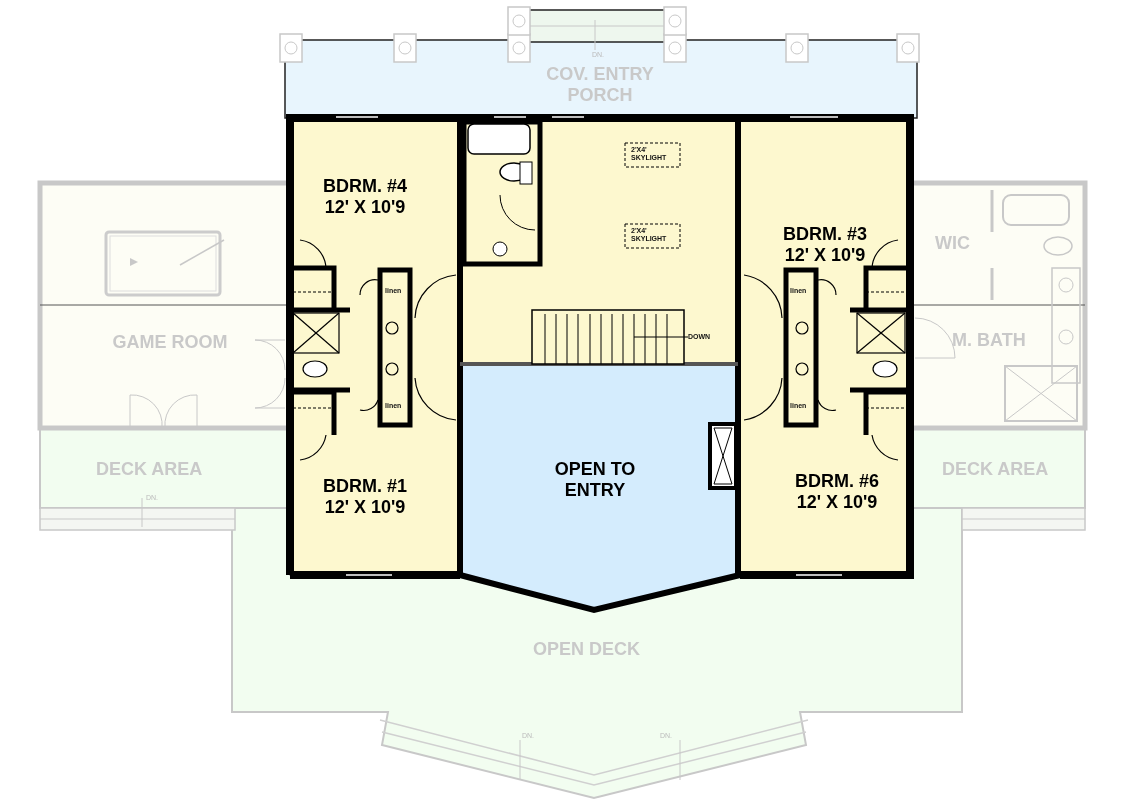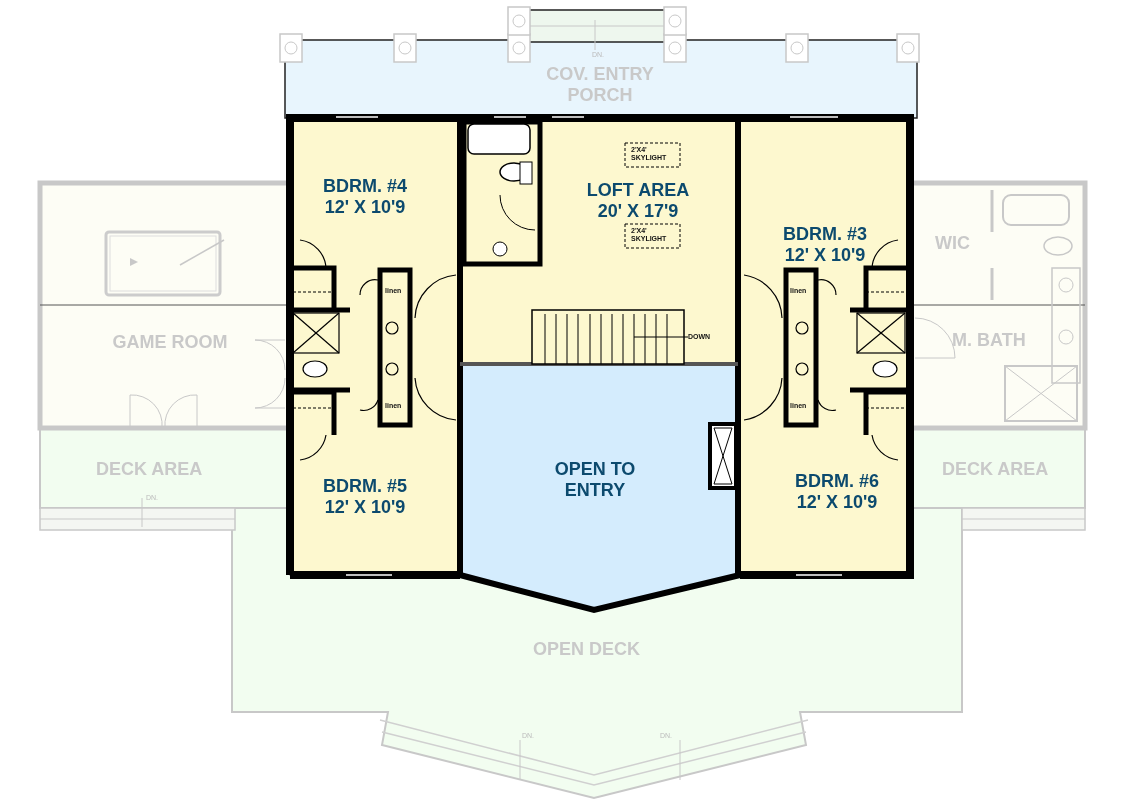--- a/index.html
+++ b/index.html
@@ -1,19 +1,19 @@
 <!DOCTYPE html>
 <html><head>
 <meta charset="utf-8">
 <style>
   html,body{margin:0;padding:0;background:#ffffff;}
   #plan{position:relative;width:1124px;height:800px;overflow:hidden;background:#fff;}
   svg{position:absolute;left:0;top:0;}
   .lbl{position:absolute;font-family:"Liberation Sans",sans-serif;font-weight:bold;text-align:center;white-space:nowrap;line-height:1.15;}
-  .dark{color:#0c4a6e;font-size:18px;}
+  .dark{color:#000000;font-size:18px;}
   .ghost{color:#c9c9c9;font-size:18px;}
   .tiny{font-size:7px;color:#bbb;font-weight:normal;}
   .tiny2{font-size:7px;color:#111;font-weight:bold;}
 </style>
 </head>
 <body>
 
 <div id="plan">
 <svg width="1124" height="800" viewBox="0 0 1124 800">
 
@@ -209,30 +209,26 @@
 <div class="lbl ghost" style="left:942px;top:459px;">DECK AREA</div>
 <div class="lbl tiny" style="left:146px;top:494px;">DN.</div>
 <div class="lbl ghost" style="left:533px;top:639px;">OPEN DECK</div>
 <div class="lbl tiny" style="left:522px;top:732px;">DN.</div>
 <div class="lbl tiny" style="left:660px;top:732px;">DN.</div>
 
 <div class="lbl dark" style="left:305px;top:176px;width:120px;">
   <div>BDRM. #4</div>
   <div>12' X 10'9</div>
 </div>
-<div class="lbl dark" style="left:568px;top:180px;width:140px;">
-  <div>LOFT AREA</div>
-  <div>20' X 17'9</div>
-</div>
 <div class="lbl dark" style="left:765px;top:176px;width:120px;margin-top:48px;">
   <div>BDRM. #3</div>
   <div>12' X 10'9</div>
 </div>
 <div class="lbl dark" style="left:305px;top:476px;width:120px;">
-  <div>BDRM. #5</div>
+  <div>BDRM. #1</div>
   <div>12' X 10'9</div>
 </div>
 <div class="lbl dark" style="left:545px;top:459px;width:100px;">
   <div>OPEN TO</div>
   <div>ENTRY</div>
 </div>
 <div class="lbl dark" style="left:777px;top:471px;width:120px;">
   <div>BDRM. #6</div>
   <div>12' X 10'9</div>
 </div>

